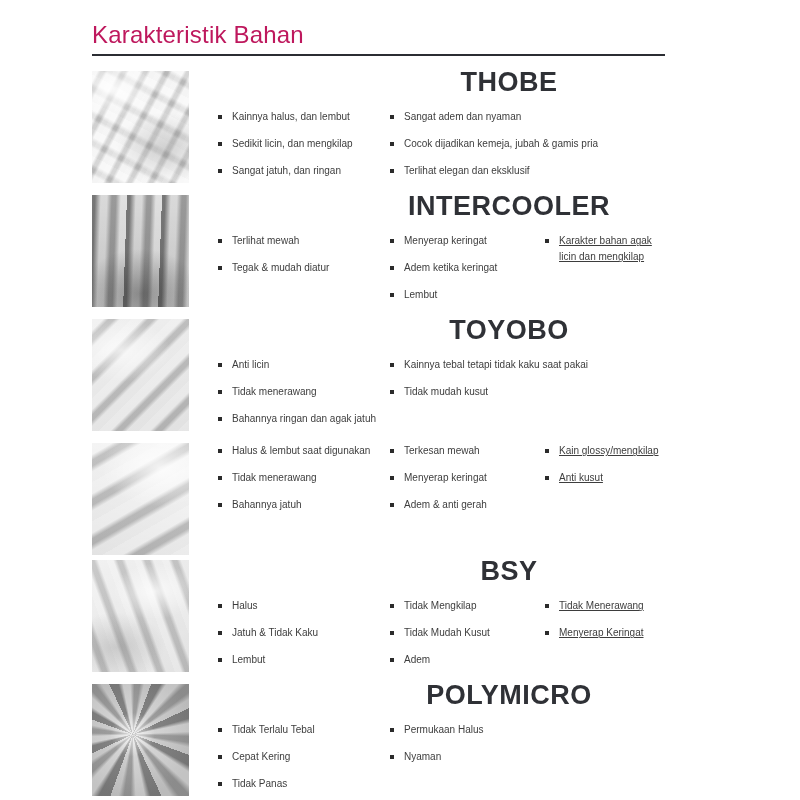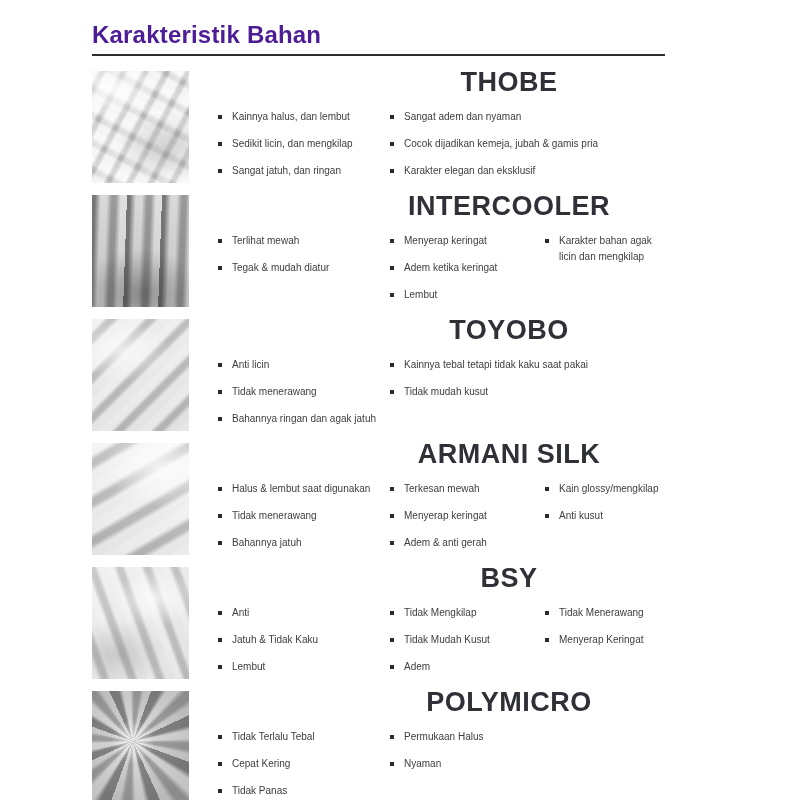--- a/index.html
+++ b/index.html
@@ -8,22 +8,22 @@
     background: #ffffff;
     font-family: "Liberation Sans", sans-serif;
     color: #3d3d3d;
     overflow: hidden;
   }
   .page { padding: 22px 0 0 92px; width: 800px; }
 
   
   h1.page-title {
     font-size: 24px;
-    font-weight: 700;
-    color: #4c1d95;
+    font-weight: 400;
+    color: #be185d;
     letter-spacing: 0.2px;
     line-height: 1.1;
   }
   .rule {
     width: 573px;
     height: 2px;
     background: #2b2d33;
     margin-top: 6px;
     margin-bottom: 15px;
   }
@@ -51,21 +51,21 @@
     line-height: 1;
     margin-top: -2px;
     margin-bottom: 13px;
     text-transform: uppercase;
     text-align: center;
   }
   .cols { display: flex; }
   ul.col { list-style: none; }
   ul.col:nth-child(1) { width: 172px; flex: none; }
   ul.col:nth-child(2) { width: 155px; flex: none; text-align: right; }
-  ul.col:nth-child(3) { flex: 1; }
+  ul.col:nth-child(3) { flex: 1; text-decoration: underline; }
   li.item { display: flex; margin-bottom: 11px; }
   .sq {
     width: 4px; height: 4px;
     background: #2b2b2b;
     flex: none;
     margin: 6px 10px 0 0;
   }
   .txt {
     font-size: 10px;
     line-height: 16px;
@@ -148,21 +148,21 @@
               <li class="item">
                 <span class="sq"></span>
                 <span class="txt">Sangat adem dan nyaman</span>
               </li>
               <li class="item">
                 <span class="sq"></span>
                 <span class="txt">Cocok dijadikan kemeja, jubah &amp; gamis pria</span>
               </li>
               <li class="item">
                 <span class="sq"></span>
-                <span class="txt">Karakter elegan dan eksklusif</span>
+                <span class="txt">Terlihat elegan dan eksklusif</span>
               </li>
             </ul>
           </div>
       </div>
     </section>
 
     <section class="fabric-section">
       <div class="photo photo-intercooler"></div>
       <div class="content">
         <h2 class="fabric-title">INTERCOOLER</h2>
@@ -231,21 +231,20 @@
                 <span class="txt">Tidak mudah kusut</span>
               </li>
             </ul>
           </div>
       </div>
     </section>
 
     <section class="fabric-section">
       <div class="photo photo-armani"></div>
       <div class="content">
-        <h2 class="fabric-title">ARMANI SILK</h2>
         <div class="cols">
             <ul class="col">
               <li class="item">
                 <span class="sq"></span>
                 <span class="txt">Halus &amp; lembut saat digunakan</span>
               </li>
               <li class="item">
                 <span class="sq"></span>
                 <span class="txt">Tidak menerawang</span>
               </li>
@@ -283,21 +282,21 @@
     </section>
 
     <section class="fabric-section">
       <div class="photo photo-bsy"></div>
       <div class="content">
         <h2 class="fabric-title">BSY</h2>
         <div class="cols">
             <ul class="col">
               <li class="item">
                 <span class="sq"></span>
-                <span class="txt">Anti</span>
+                <span class="txt">Halus</span>
               </li>
               <li class="item">
                 <span class="sq"></span>
                 <span class="txt">Jatuh &amp; Tidak Kaku</span>
               </li>
               <li class="item">
                 <span class="sq"></span>
                 <span class="txt">Lembut</span>
               </li>
             </ul>

